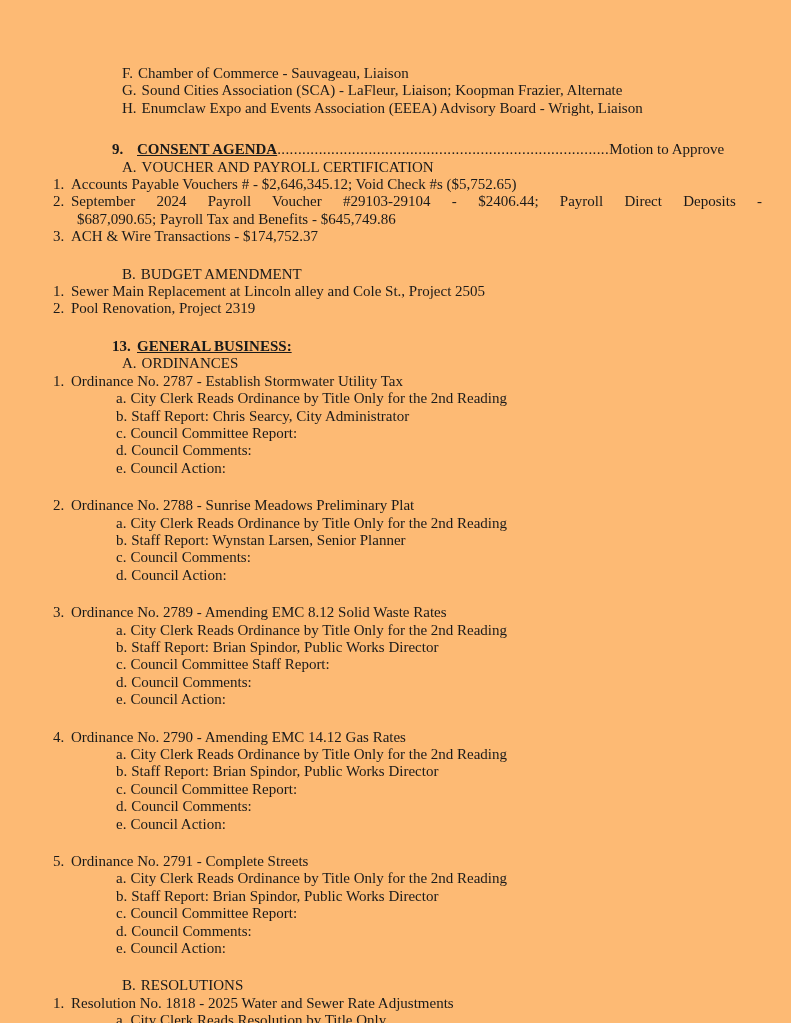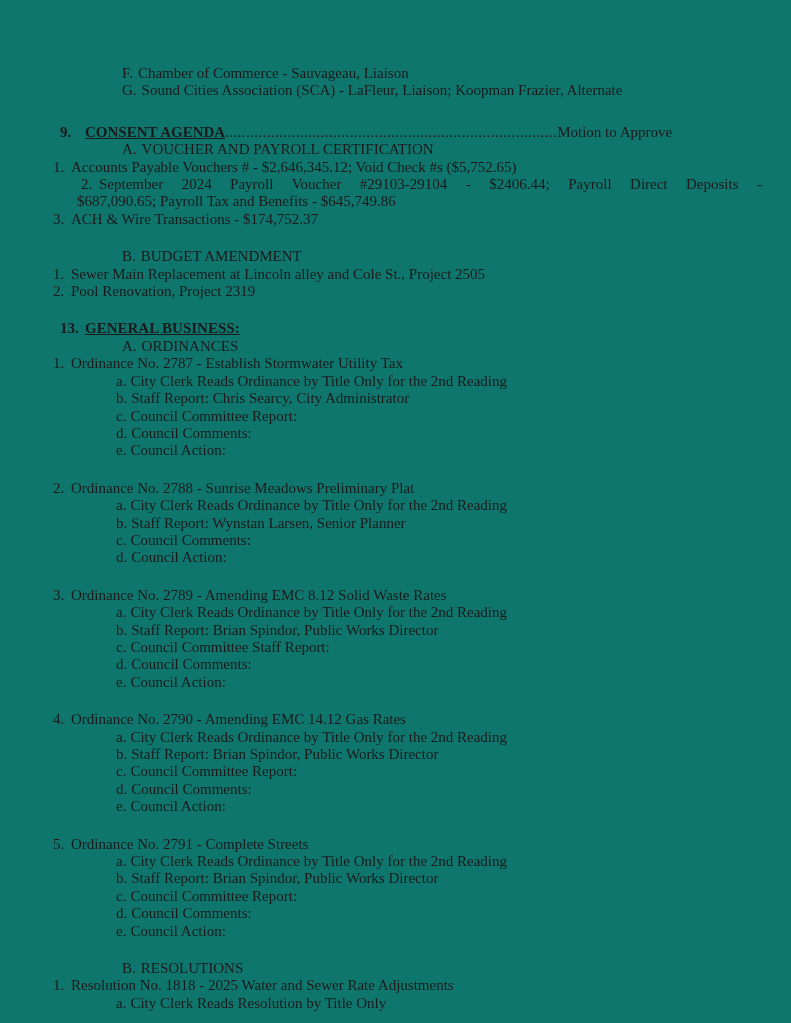--- a/index.html
+++ b/index.html
@@ -1,57 +1,58 @@
 <!DOCTYPE html>
 <html><head>
 <meta charset="utf-8">
 <style>
   html,body{margin:0;padding:0;background:#ffffff;}
   .page{
     position:relative;
     width:791px;height:1023px;
-    background:#0f766e;
+    background:#fdba74;
     color:#1a1a1a;
     font-family:"Liberation Serif","DejaVu Serif",serif;
     font-size:15px;
     line-height:17.4px;
     overflow:hidden;
     box-sizing:border-box;
     padding:65px 29px 0 0;
   }
   .line{min-height:17.4px;}
   
-  .ln-heading{padding-left:60px;font-weight:bold;}
+  .ln-heading{padding-left:112px;font-weight:bold;}
   .ln-heading .marker{display:inline-block;width:25px;font-weight:bold;}
   .ln-heading .h-title{text-decoration:underline;}
   .ln-heading .leader{font-weight:normal;letter-spacing:0.4px;}
   .ln-heading .h-right{font-weight:normal;}
   
   .ln-letter{padding-left:122px;}
   .ln-letter .marker{margin-right:5px;}
   
   .ln-num{padding-left:71px;text-indent:-18px;}
   .ln-num .marker{display:inline-block;width:18px;text-indent:0;}
   .ln-num-cont{padding-left:77px;}
   
   .ln-alpha{padding-left:116px;}
   .ln-alpha .marker{margin-right:4px;}
   
   .g-sm{margin-top:20px;}
   .g-lg{margin-top:24px;}
   
-  .justify{text-align:justify;text-align-last:justify;margin-left:28px;}
+  .justify{text-align:justify;text-align-last:justify;}
 </style>
 </head>
 <body>
 
 <div class="page">
   <div id="doc">
       <div class="line ln-letter"><span class="marker">F.</span><span class="txt">Chamber of Commerce - Sauvageau, Liaison</span></div>
       <div class="line ln-letter"><span class="marker">G.</span><span class="txt">Sound Cities Association (SCA) - LaFleur, Liaison; Koopman Frazier, Alternate</span></div>
+      <div class="line ln-letter"><span class="marker">H.</span><span class="txt">Enumclaw Expo and Events Association (EEEA) Advisory Board - Wright, Liaison</span></div>
       <div class="line ln-heading g-lg"><span class="marker">9.</span><span class="h-title">CONSENT AGENDA</span><span class="leader">................................................................................</span><span class="h-right">Motion to Approve</span></div>
       <div class="line ln-letter"><span class="marker">A.</span><span class="txt">VOUCHER AND PAYROLL CERTIFICATION</span></div>
       <div class="line ln-num"><span class="marker">1.</span><span class="txt">Accounts Payable Vouchers # - $2,646,345.12; Void Check #s ($5,752.65)</span></div>
       <div class="line ln-num justify"><span class="marker">2.</span><span class="txt">September 2024 Payroll Voucher #29103-29104 - $2406.44; Payroll Direct Deposits -</span></div>
       <div class="line ln-num-cont"><span class="txt">$687,090.65; Payroll Tax and Benefits - $645,749.86</span></div>
       <div class="line ln-num"><span class="marker">3.</span><span class="txt">ACH &amp; Wire Transactions - $174,752.37</span></div>
       <div class="line ln-letter g-sm"><span class="marker">B.</span><span class="txt">BUDGET AMENDMENT</span></div>
       <div class="line ln-num"><span class="marker">1.</span><span class="txt">Sewer Main Replacement at Lincoln alley and Cole St., Project 2505</span></div>
       <div class="line ln-num"><span class="marker">2.</span><span class="txt">Pool Renovation, Project 2319</span></div>
       <div class="line ln-heading g-sm"><span class="marker">13.</span><span class="h-title">GENERAL BUSINESS:</span></div>

